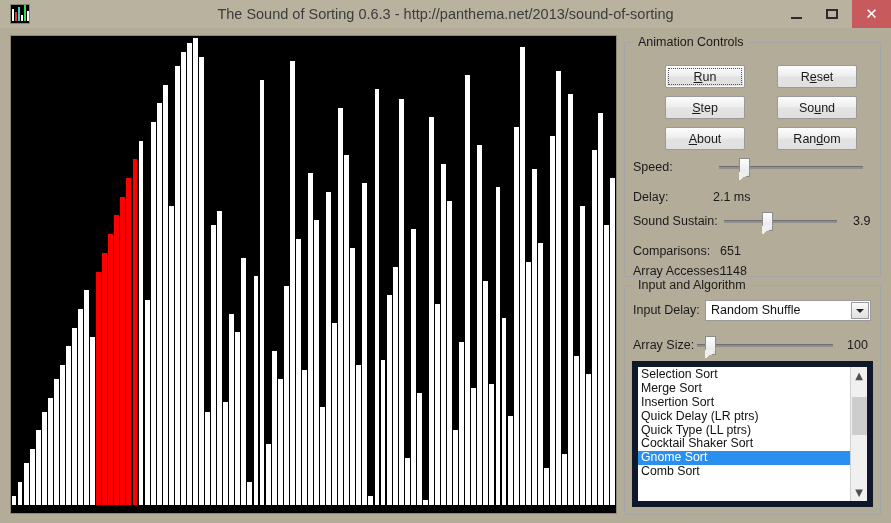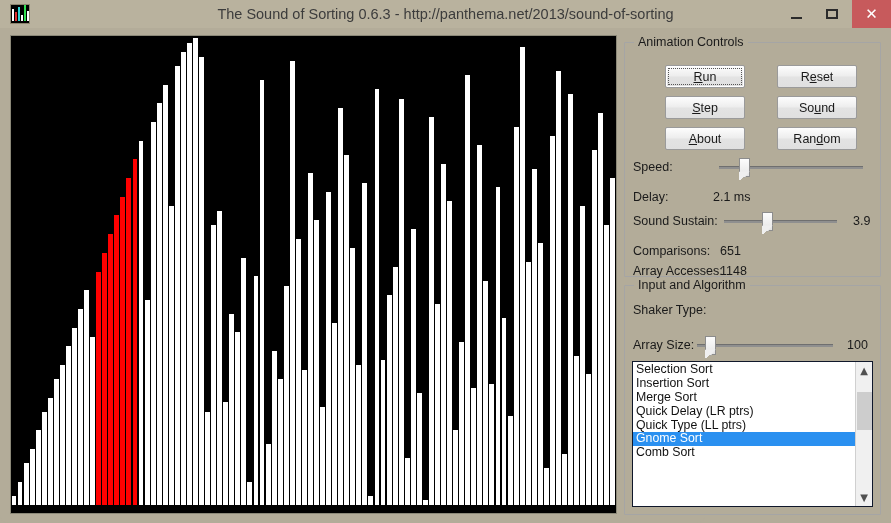--- a/index.html
+++ b/index.html
@@ -131,21 +131,21 @@
     display:flex;align-items:center;justify-content:center;
   }
   .caret{
     width:0;height:0;border-left:4px solid transparent;
     border-right:4px solid transparent;border-top:4px solid #222;
   }
 
   
   .listbox{
     position:absolute;background:#fff;
-    border:1px solid #0f172a;box-sizing:border-box;overflow:hidden;
+    border:6px solid #0f172a;box-sizing:border-box;overflow:hidden;
   }
   .lb-items{position:absolute;left:0;top:0;right:17px;top:0;bottom:0;padding:1px 0 0 0;}
   .lb-item{
     height:13.9px;line-height:13.9px;padding-left:3px;
     font-size:12.3px;color:#111;white-space:nowrap;overflow:hidden;
   }
   .lb-item.sel{background:#2a90f0;color:#fff;}
   .sbar{
     position:absolute;right:0;top:0;bottom:0;width:17px;
     background:#f0f0f0;border-left:1px solid #d0d0d0;box-sizing:border-box;
@@ -339,38 +339,45 @@
 
       <span class="lbl" style="left:8px;top:201px;">Comparisons:</span>
       <span class="val" style="left:95px;top:201px;">651</span>
       <span class="lbl" style="left:8px;top:221px;">Array Accesses:</span>
       <span class="val" style="left:95px;top:221px;">1148</span>
     </div>
 
     <div class="group" id="grp-input">
       <span class="legend">Input and Algorithm</span>
 
-      <span class="lbl" style="left:8px;top:17px;">Shaker Type:</span>
+      <span class="lbl" style="left:8px;top:17px;">Input Delay:</span>
+      <div class="combo" style="left:80px;top:14px;width:166px;">
+        <span class="ctext">Random Shuffle</span>
+        <span class="cbtn">
+            <i class="caret"></i>
+          </span>
+      </div>
 
       <span class="lbl" style="left:8px;top:52px;">Array Size:</span>
       <div class="slider" id="sld-arraysize" style="left:72px;top:49px;width:136px;">
         <div class="track"></div>
         <div class="thumb" id="thumb-arraysize" style="left: 8px;">
             <span class="tip"></span>
           </div>
       </div>
       <span class="val" style="left:222px;top:52px;">100</span>
 
       <div class="listbox" style="left:7px;top:75px;width:241px;height:146px;">
         <div class="lb-items" id="lb-items">
             <div class="lb-item">Selection Sort</div>
+            <div class="lb-item">Merge Sort</div>
             <div class="lb-item">Insertion Sort</div>
-            <div class="lb-item">Merge Sort</div>
             <div class="lb-item">Quick Delay (LR ptrs)</div>
             <div class="lb-item">Quick Type (LL ptrs)</div>
+            <div class="lb-item">Cocktail Shaker Sort</div>
             <div class="lb-item sel">Gnome Sort</div>
             <div class="lb-item">Comb Sort</div>
           </div>
         <div class="sbar">
           <div class="arrow up">▲</div>
           <div class="thumbv" id="sb-thumb" style="top: 30.2px; height: 37.4px;"></div>
           <div class="arrow down">▼</div>
         </div>
       </div>
     </div>

